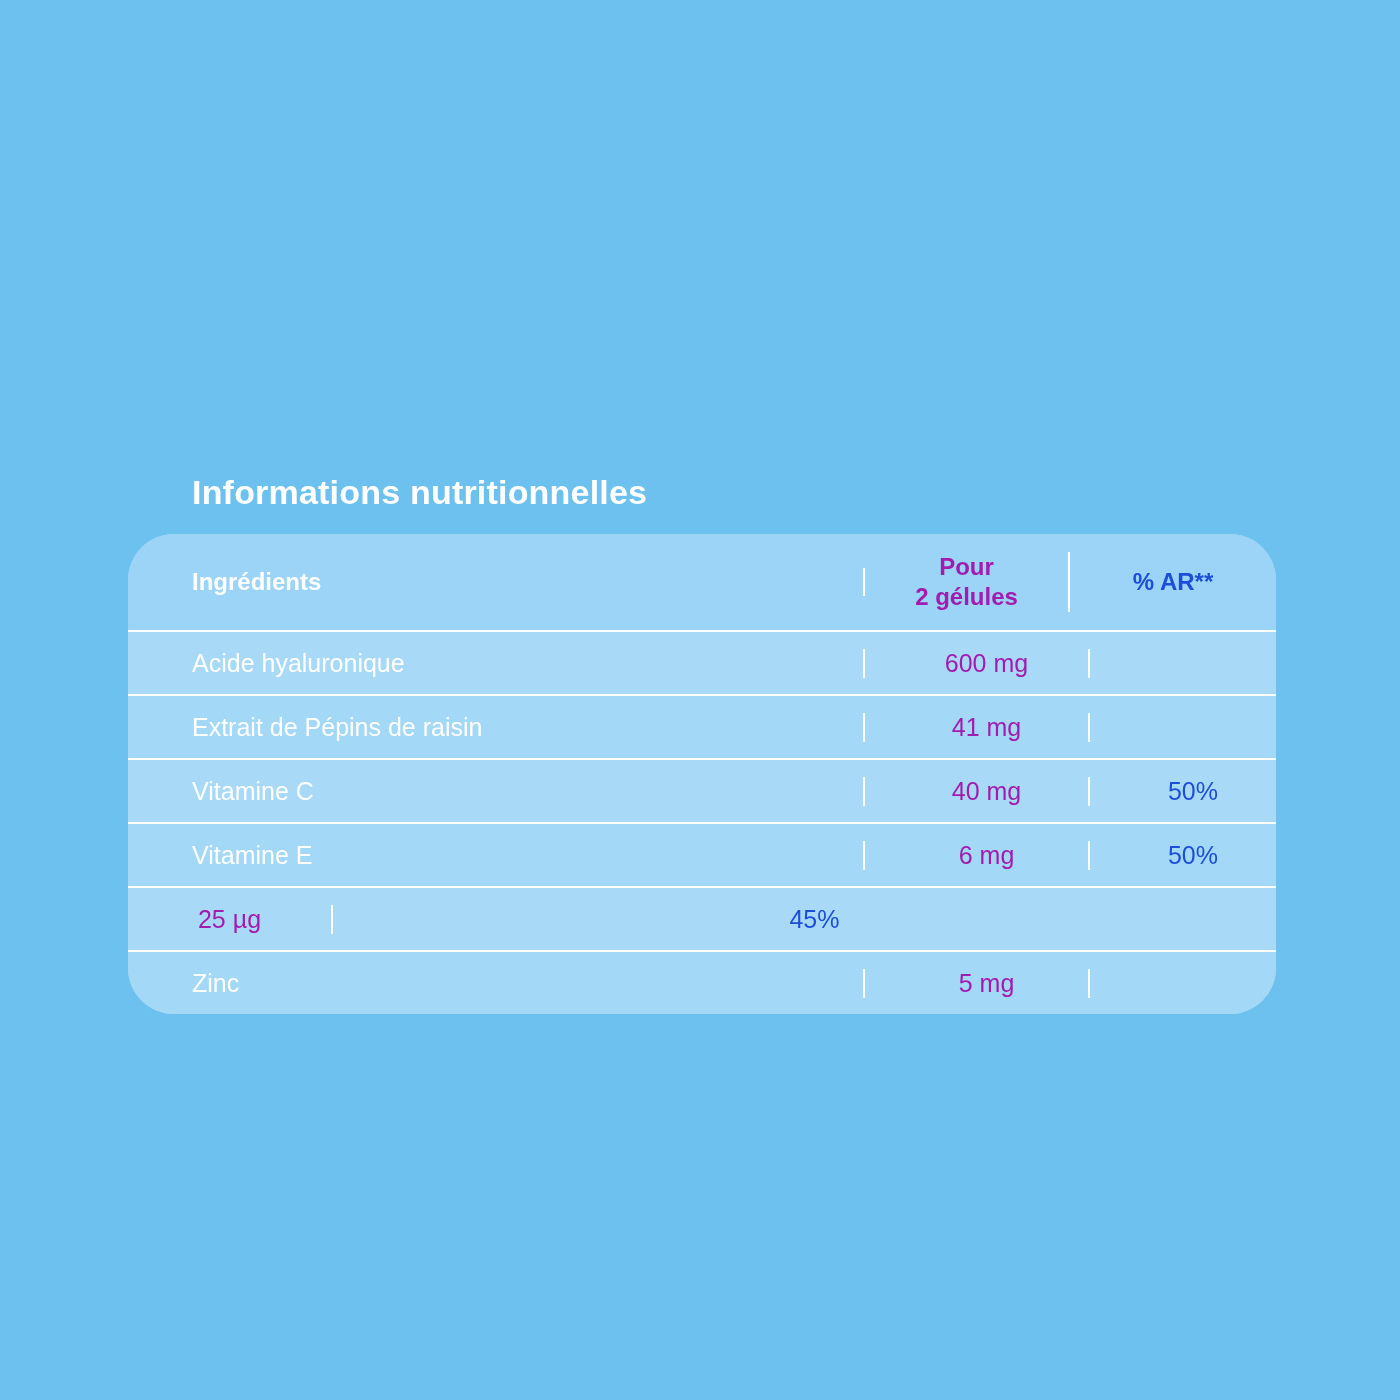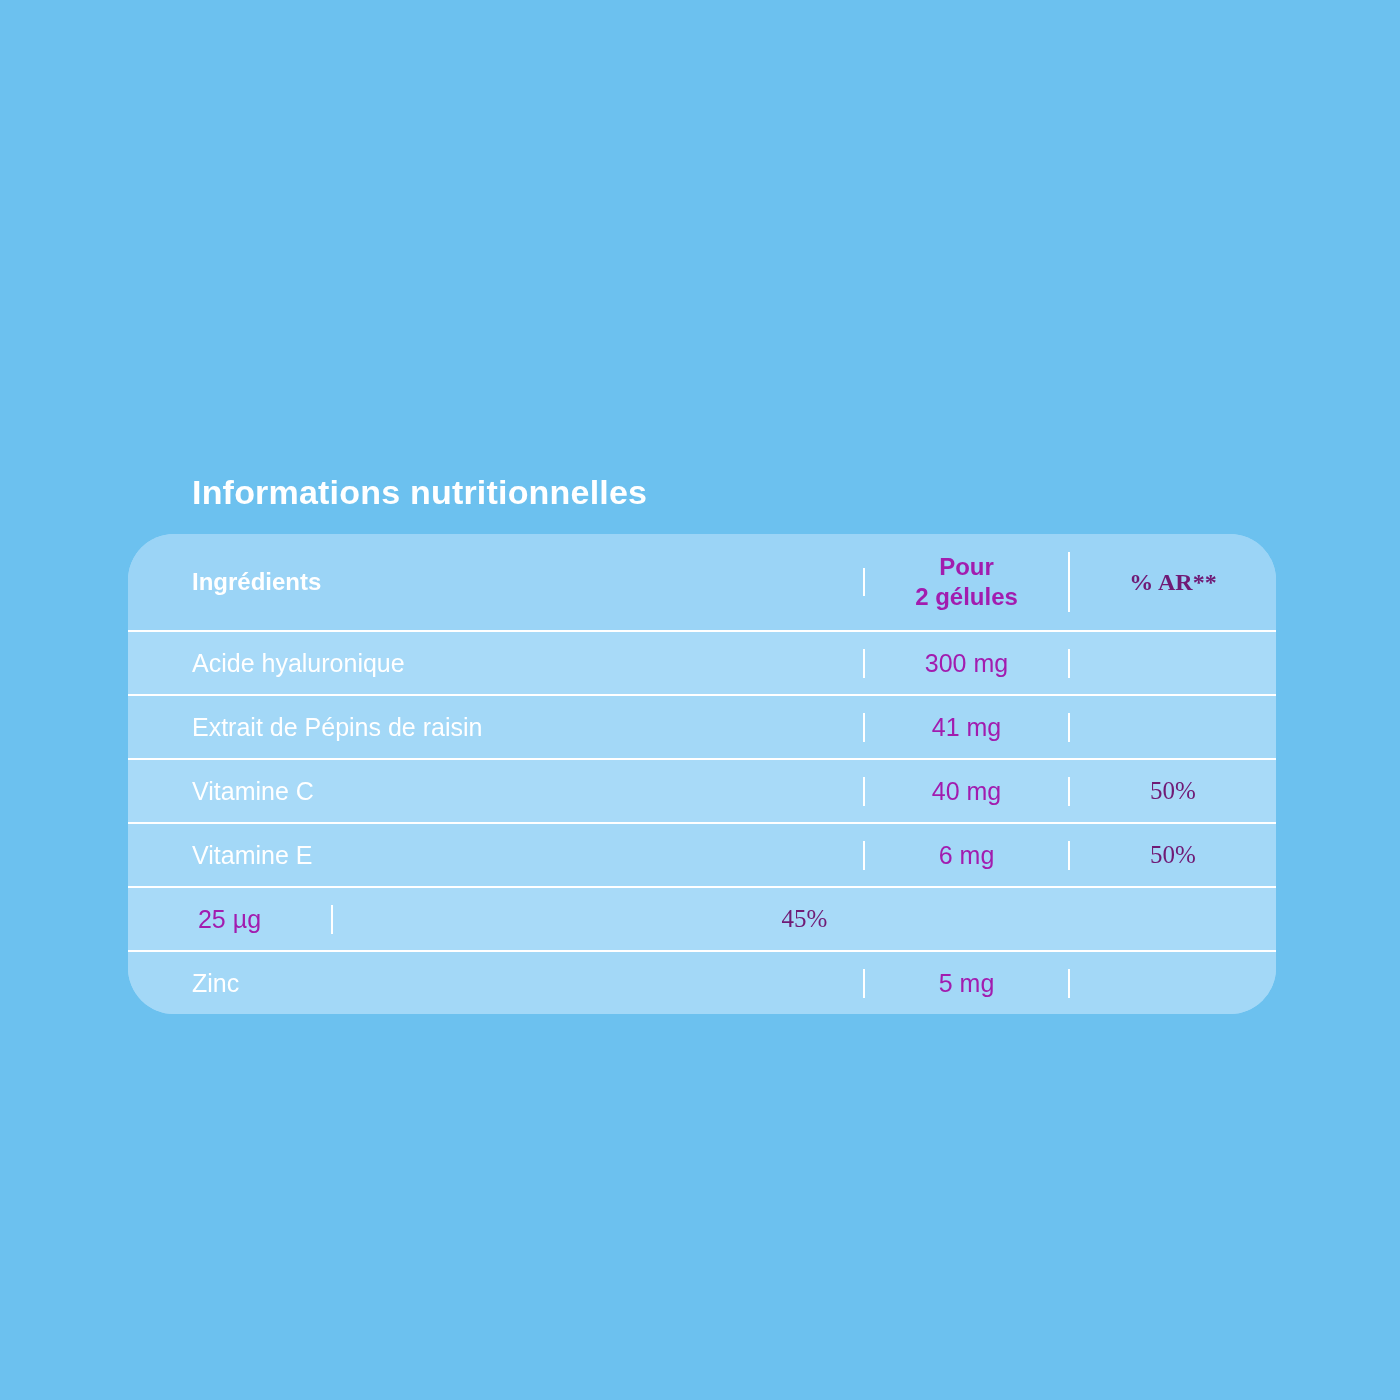--- a/index.html
+++ b/index.html
@@ -45,20 +45,21 @@
   }
 
   .row {
     display: flex;
     width: 100%;
     align-items: center;
   }
 
   .row + .row {
     border-top: 2px solid #ffffff;
+    gap: 20px;
   }
 
   .cell-ing {
     flex: 0 0 737px;
     box-sizing: border-box;
     padding-left: 64px;
     display: flex;
     align-items: center;
     color: #ffffff;
     font-size: 25px;
@@ -77,23 +78,22 @@
     border-right: 2px solid #ffffff;
   }
 
   .cell-ar {
     flex: 1 1 auto;
     box-sizing: border-box;
     display: flex;
     align-items: center;
     justify-content: center;
     text-align: center;
-    color: #701a75;
+    color: #1d4ed8;
     font-size: 25px;
-    font-family: Liberation Serif, serif;
   }
 
   .header .cell-ing,
   .header .cell-dose,
   .header .cell-ar {
     font-weight: bold;
     font-size: 24px;
   }
 
   .header {
@@ -135,21 +135,21 @@
           <span>
             <span class="nowrap">Pour</span><br>
             <span class="nowrap">2 gélules</span>
           </span>
         </div>
         <div class="cell-ar">% AR**</div>
       </div>
 
       <div class="row body-row">
         <div class="cell-ing">Acide hyaluronique</div>
-        <div class="cell-dose">300 mg</div>
+        <div class="cell-dose">600 mg</div>
         <div class="cell-ar"></div>
       </div>
 
       <div class="row body-row alt">
         <div class="cell-ing">Extrait de Pépins de raisin</div>
         <div class="cell-dose">41 mg</div>
         <div class="cell-ar"></div>
       </div>
 
       <div class="row body-row">

